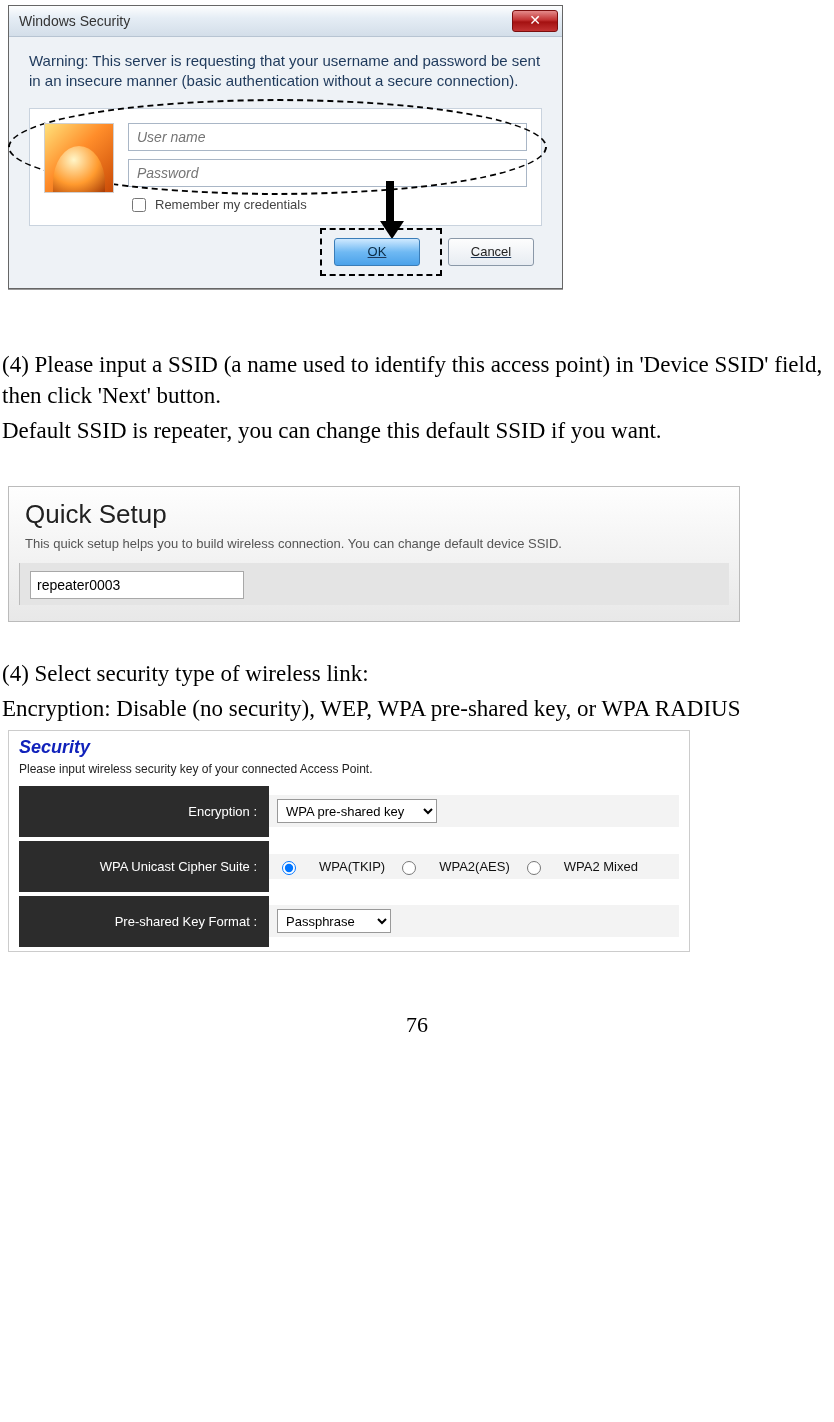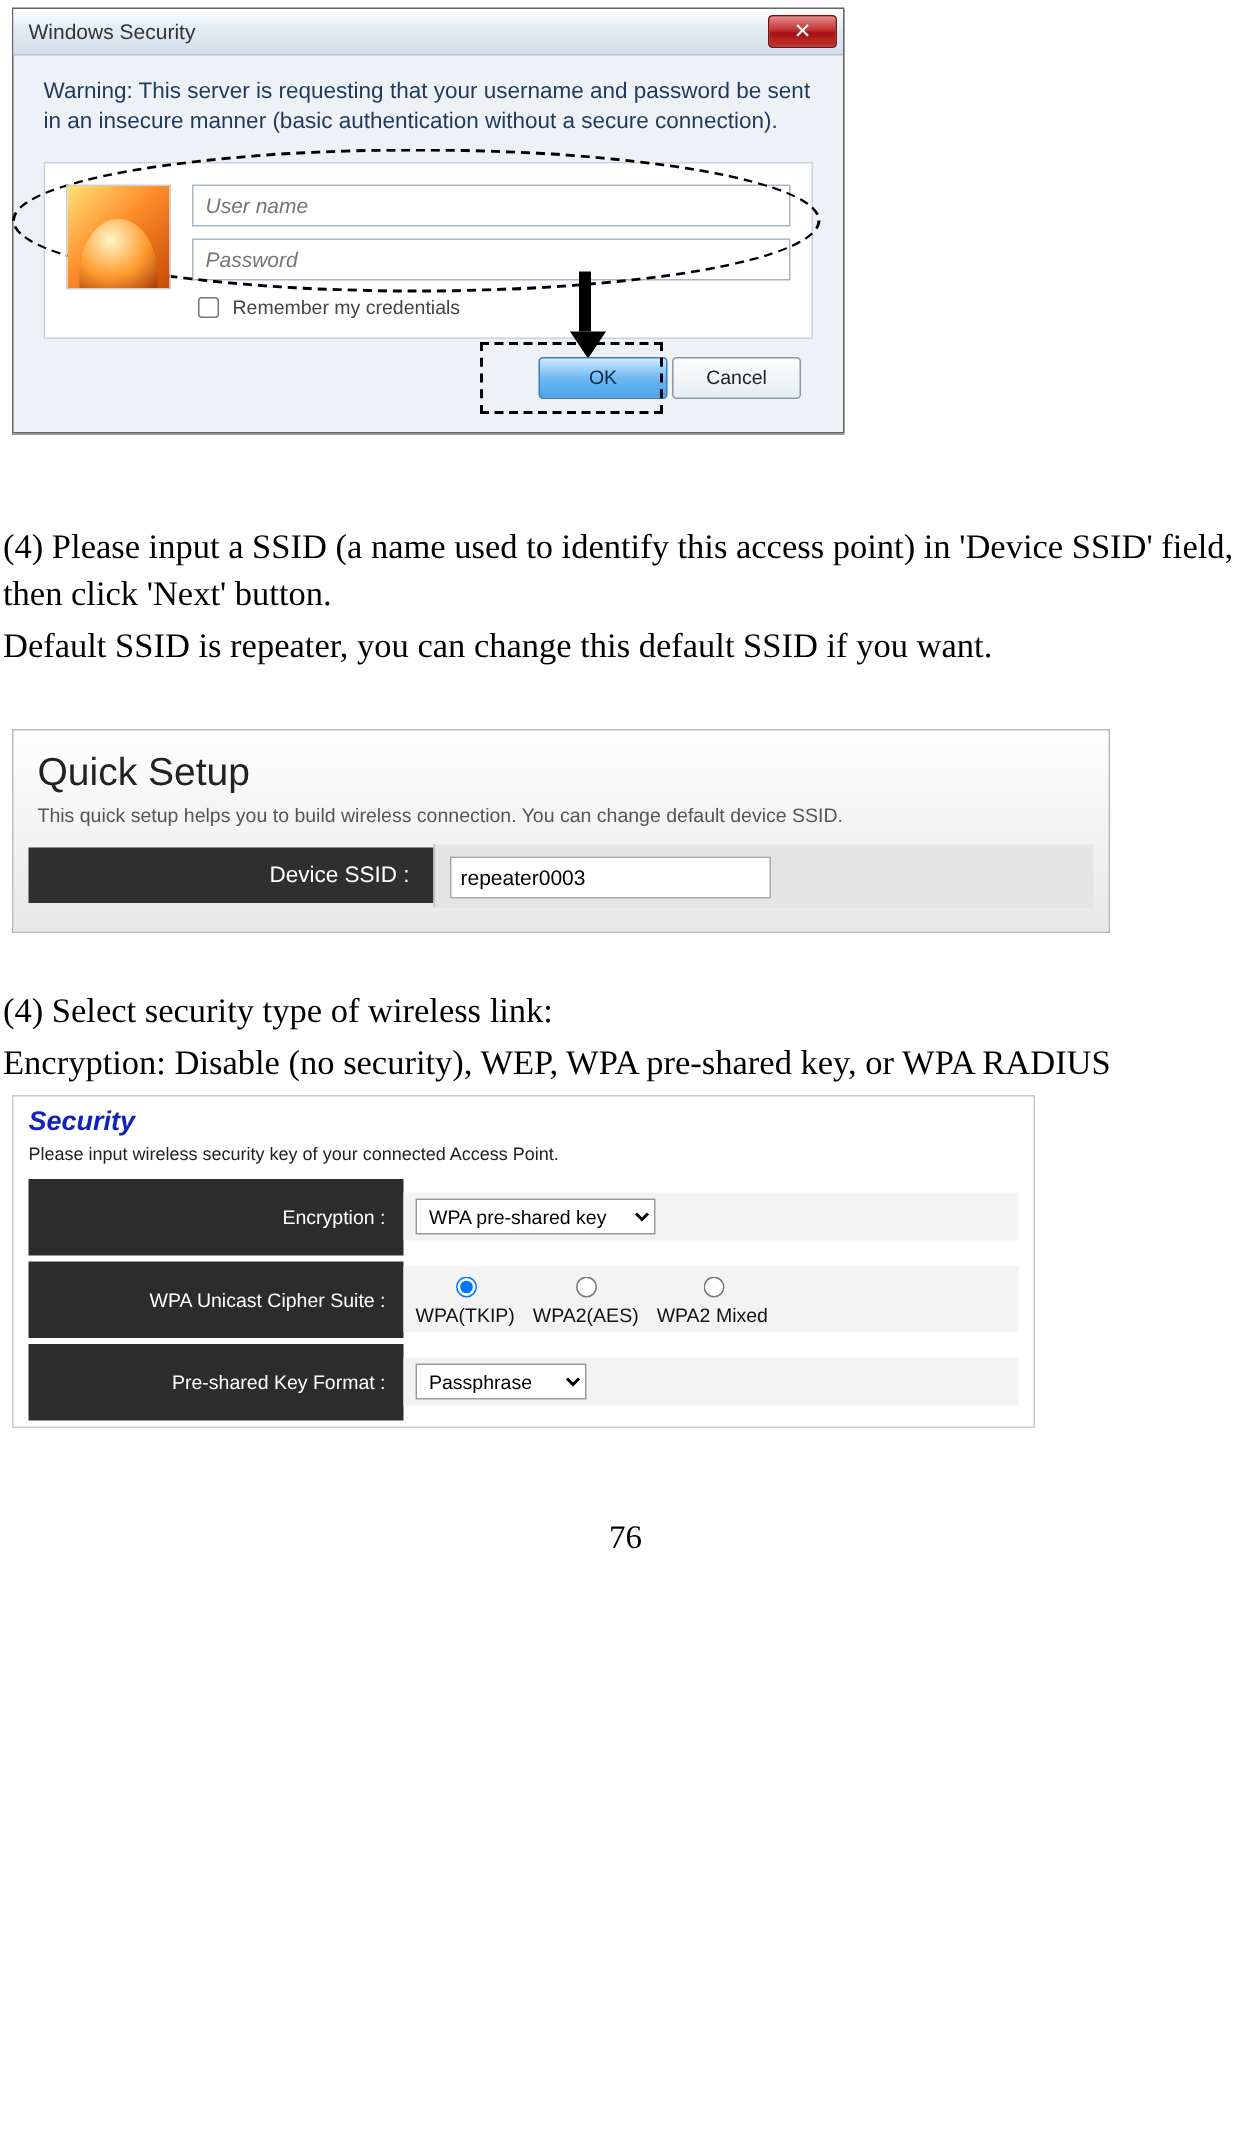--- a/index.html
+++ b/index.html
@@ -134,23 +134,24 @@
   .arrow-down .head {
     width: 0; height: 0;
     border-left: 12px solid transparent;
     border-right: 12px solid transparent;
     border-top: 18px solid #000;
     margin: 0 auto;
   }
   .dialog-buttons {
     display: flex;
     justify-content: flex-end;
-    gap: 3px;
+    gap: 28px;
     padding: 12px 8px 10px 8px;
     position: relative;
+    text-decoration: underline;
   }
   .win-btn {
     width: 86px;
     height: 28px;
     font-size: 13px;
     border: 1px solid #8a98a8;
     border-radius: 3px;
     background: linear-gradient(#fdfdfd, #e7ecf2);
     cursor: pointer;
     font-family: "Segoe UI", Tahoma, sans-serif;
@@ -272,22 +273,21 @@
     height: 24px;
     border: 1px solid #999;
     background: #fff;
     padding: 0 4px;
   }
   .sec-select.enc { width: 160px; }
   .sec-select.kf { width: 114px; }
   .radio-opt {
     display: flex;
     align-items: center;
-    gap: 4px;
-    flex-direction: column;
+    gap: 20px;
   }
   .radio-opt input { width: 14px; height: 14px; }
   .sec-textinput {
     width: 220px;
     height: 22px;
     border: 1px solid #a8a8a8;
     background: #fff;
     padding: 0 4px;
   }
   .page-number {
@@ -335,21 +335,20 @@
     </div>
   </div>
 
   <p class="para">(4) Please input a SSID (a name used to identify this access point) in 'Device SSID' field, then click 'Next' button.</p>
   <p class="para">Default SSID is repeater, you can change this default SSID if you want.</p>
 
   <div class="quick-setup">
     <div class="qs-title">Quick Setup</div>
     <div class="qs-desc">This quick setup helps you to build wireless connection. You can change default device SSID.</div>
     <div class="qs-row">
-      <div class="qs-label">Device SSID :</div>
       <div class="qs-field-wrap">
         <input class="qs-input" value="repeater0003" style="">
       </div>
     </div>
   </div>
 
   <p class="para">(4) Select security type of wireless link:</p>
   <p class="para">Encryption: Disable (no security), WEP, WPA pre-shared key, or WPA RADIUS</p>
 
   <div class="security-panel">

